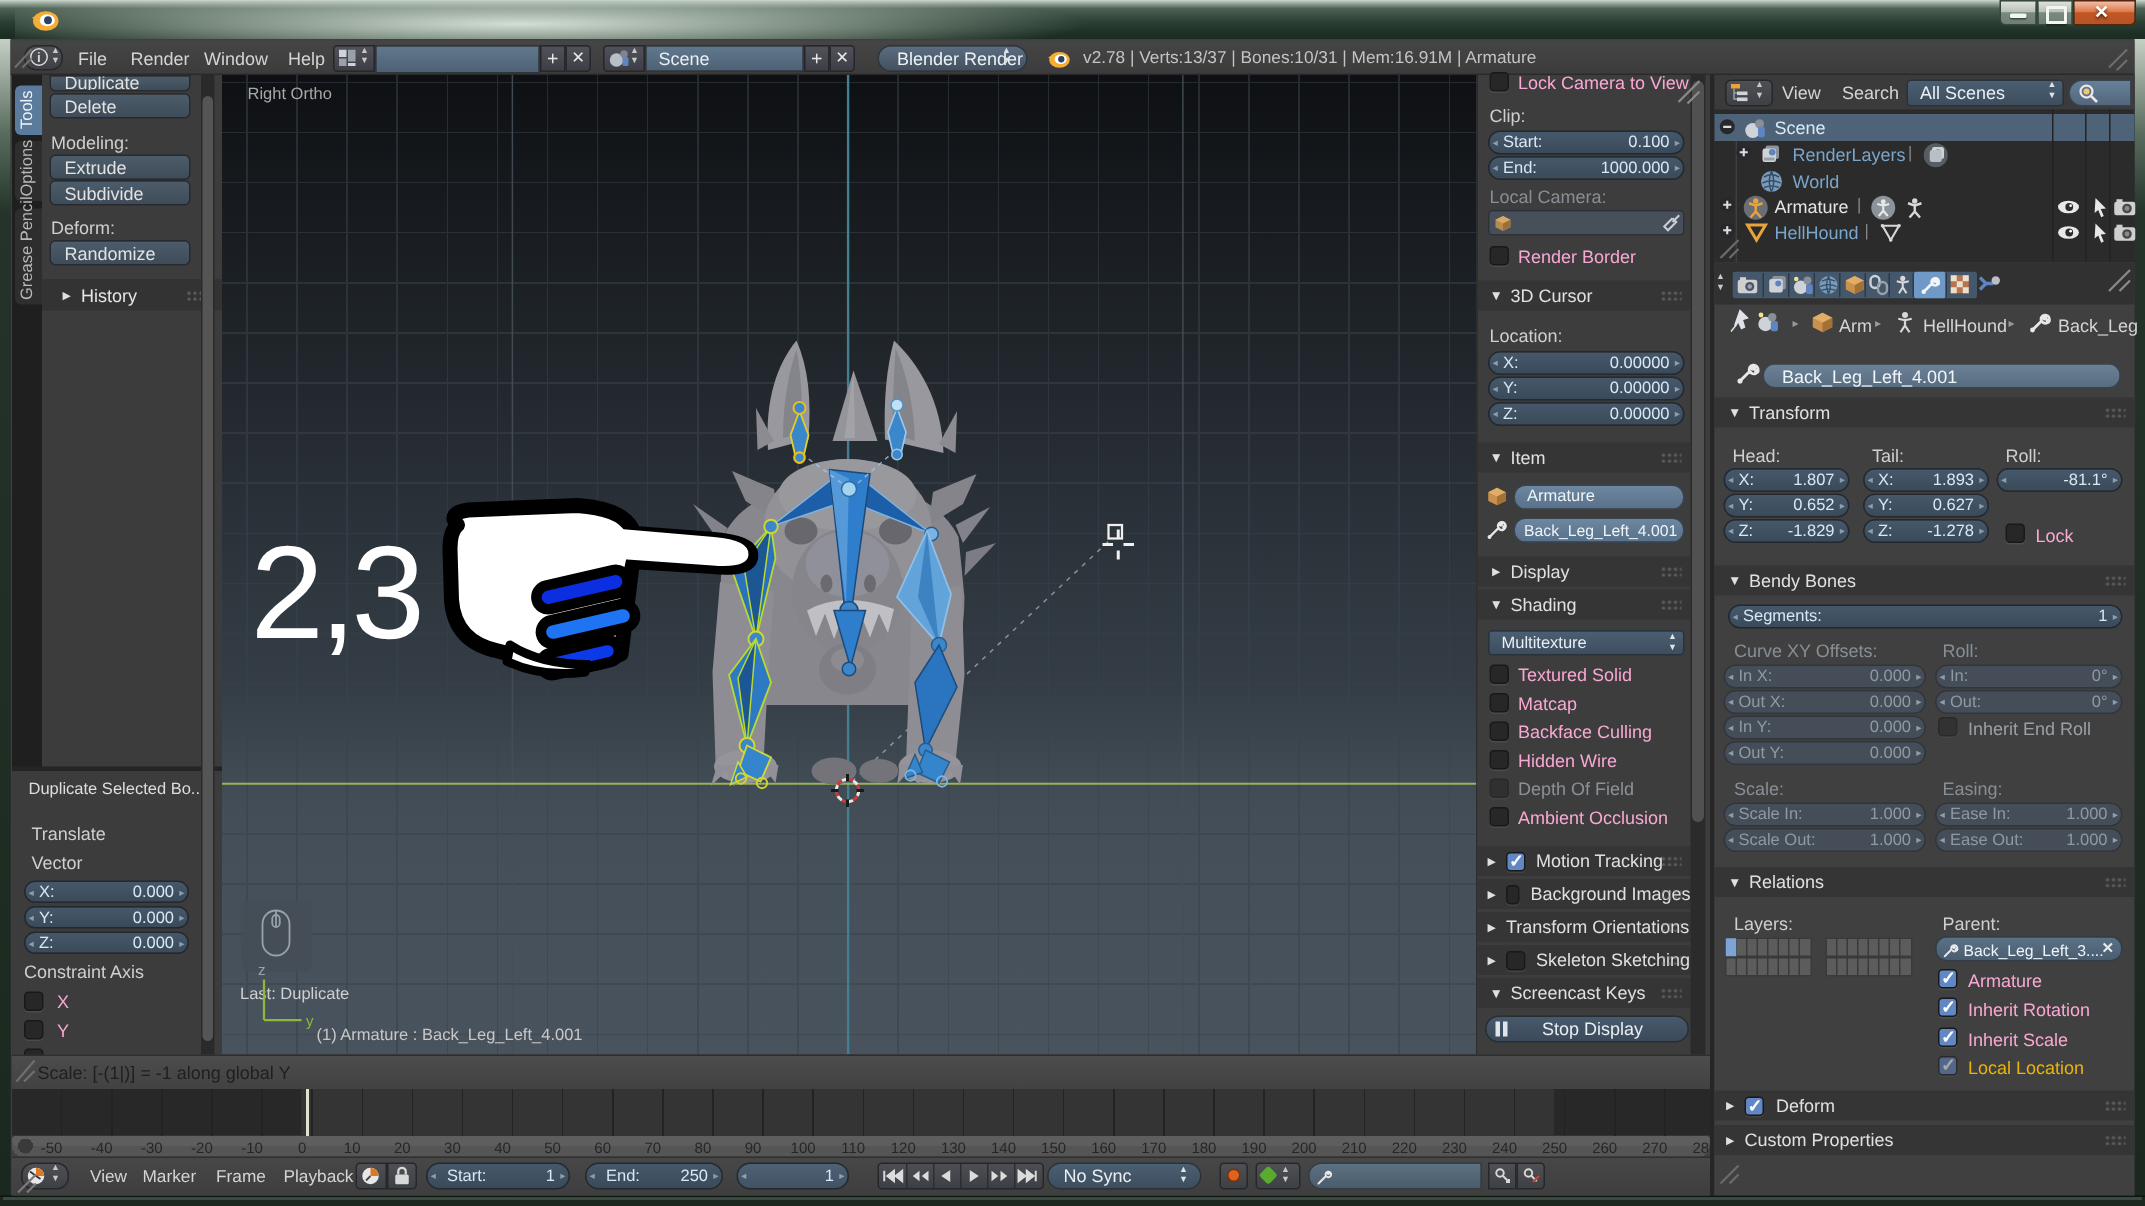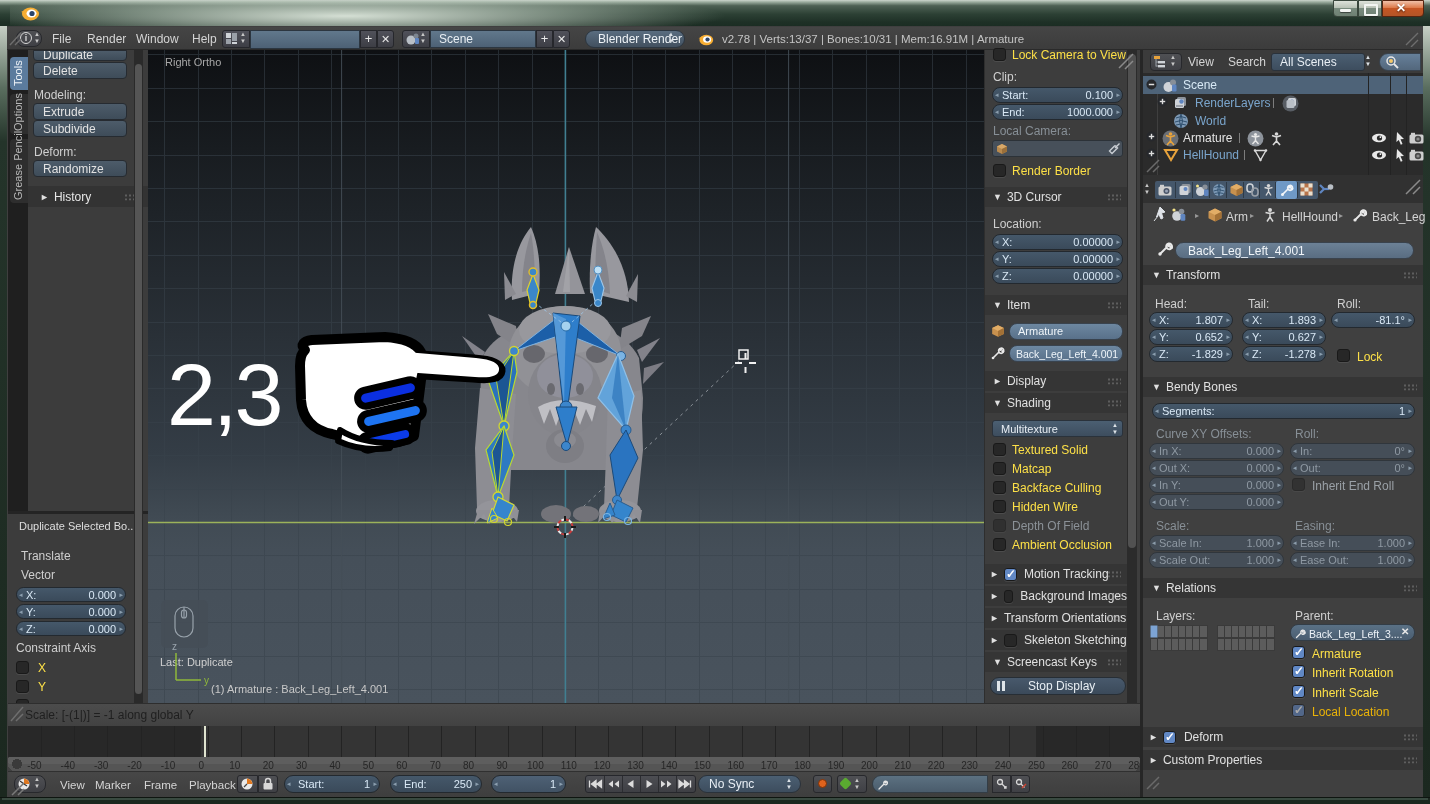--- a/index.html
+++ b/index.html
@@ -13,21 +13,21 @@
 .sl.grey{background:#454e58;color:#8f99a3;border-color:#30363c;}
 .sl:before{content:"◂";position:absolute;left:2px;top:50%;transform:translateY(-50%);font-size:7px;color:#9fb2c2;opacity:.8}
 .sl:after{content:"▸";position:absolute;right:2px;top:50%;transform:translateY(-50%);font-size:7px;color:#9fb2c2;opacity:.8}
 
 .btn{position:absolute;background:linear-gradient(#4d5c6a,#3e4c59);border:1px solid #262b31;border-radius:4px;box-sizing:border-box;color:#e2e2e2;font-size:12px;display:flex;align-items:center;}
 
 .chk{position:absolute;width:13px;height:13px;background:#272727;border:1px solid #191919;border-radius:3px;box-sizing:border-box;box-shadow:0 1px 0 rgba(255,255,255,.08);}
 .chk.on{background:#6188c5;}
 .chk.on:before{content:"✓";position:absolute;left:1px;top:-2px;color:#fff;font-size:12px;font-weight:bold;}
 .chk.grey{opacity:.55;}
-.chklab{position:absolute;font-size:12px;color:#fde047;white-space:nowrap;}
+.chklab{position:absolute;font-size:12px;color:#f9a8d4;white-space:nowrap;}
 
 .hdr{position:absolute;background:#353535;color:#e0e0e0;font-size:12px;display:flex;align-items:center;white-space:nowrap;overflow:hidden;}
 .hdr .arr{font-size:9px;margin-right:5px;color:#e0e0e0;}
 .grip{position:absolute;right:6px;top:50%;transform:translateY(-50%);width:14px;height:7px;opacity:.5;
 background-image:radial-gradient(circle,#888 35%,transparent 40%);background-size:4px 4px;}
 .lbl{position:absolute;font-size:12px;color:#cfcfcf;white-space:nowrap;}
 .lbl.grey{color:#878f96;}
 </style>
 </head>
 <body>
@@ -641,21 +641,21 @@
         <rect x="0" y="0" width="6" height="3" fill="#e8a33c"></rect>
         <rect x="4" y="5" width="7" height="2.4" fill="#cfd3d8"></rect>
         <rect x="4" y="9" width="7" height="2.4" fill="#cfd3d8"></rect>
         <line x1="2" y1="3" x2="2" y2="10.5" stroke="#9aa0a8"></line>
         <line x1="2" y1="6" x2="4" y2="6" stroke="#9aa0a8"></line>
         <line x1="2" y1="10" x2="4" y2="10" stroke="#9aa0a8"></line>
       </svg>
     <div class="abs" style="left:27px;top:4px;color:#c8c8c8;font-size:6px;line-height:7px;">▲<br>▼</div>
     <div class="txt abs" style="left:45px;top:5px;">View</div>
     <div class="txt abs" style="left:85px;top:5px;">Search</div>
-    <div class="abs" style="left:128px;top:3px;width:94px;height:18px;background:linear-gradient(#4b5f72,#3d4d5e);border:1px solid #2a323b;border-radius:3px;box-sizing:border-box;color:#e8eef4;font-size:12px;padding:1px 0 0 8px;">All Scenes</div>
+    <div class="abs" style="left:128px;top:3px;width:105px;height:18px;background:linear-gradient(#4b5f72,#3d4d5e);border:1px solid #2a323b;border-radius:3px;box-sizing:border-box;color:#e8eef4;font-size:12px;padding:1px 0 0 8px;">All Scenes</div>
     <div class="abs" style="left:222px;top:4px;color:#dde3e8;font-size:6px;line-height:7px;">▲<br>▼</div>
     <div class="abs" style="left:236px;top:3px;width:42px;height:18px;background:linear-gradient(#66809a,#53677c);border:1px solid #39434e;border-radius:9px 0 0 9px;box-sizing:border-box;"></div>
     <svg class="abs" style="left:242px;top:5px;" width="15" height="15">
         <circle cx="6" cy="6" r="4" fill="none" stroke="#e8e8e8" stroke-width="1.5"></circle>
         <line x1="9" y1="9" x2="13" y2="13" stroke="#e8e8e8" stroke-width="1.8"></line>
         <circle cx="6" cy="6" r="2" fill="#f4c86a"></circle>
       </svg>
 
     <div class="abs" style="left:0;top:26px;width:280px;height:18px;background:#4e6378;"></div>
     <svg class="abs" style="left:3px;top:29px;" width="12" height="12">

